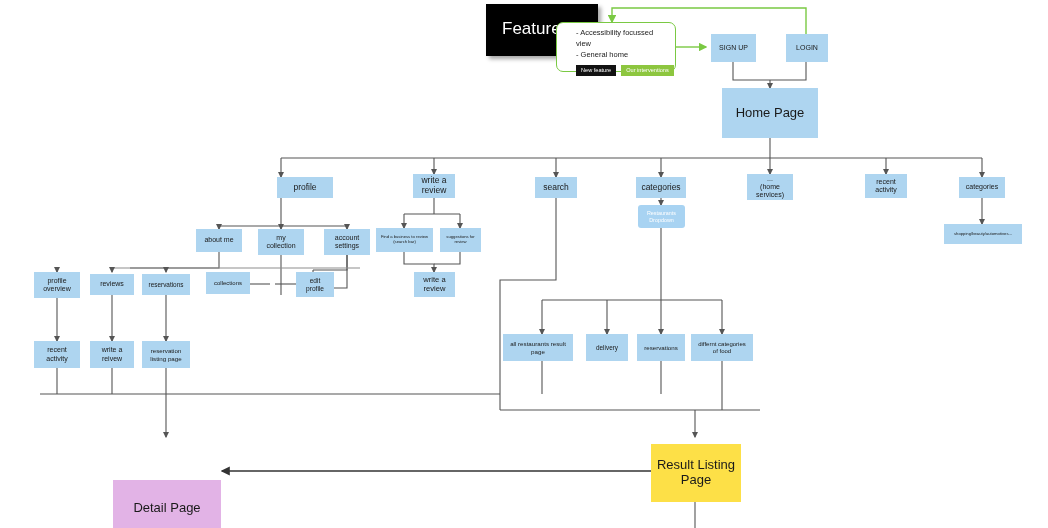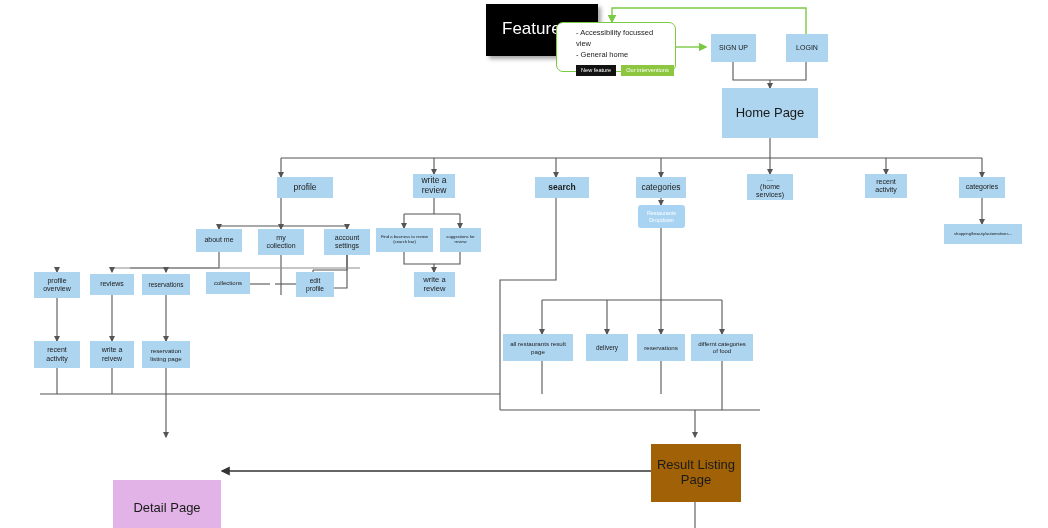--- a/index.html
+++ b/index.html
@@ -15,21 +15,21 @@
     position:absolute;box-sizing:border-box;
     display:flex;align-items:center;justify-content:center;
     text-align:center;line-height:1.15;
     color:#1a1a1a;
     padding:2px 3px;
     white-space:pre-line;
   }
   .blue{background:#aed5f0;}
   .lightblue{background:#a8d3f2;color:#ffffff;border-radius:3px;}
   .pink{background:#e2b3e6;margin-top:43px;}
-  .yellow{background:#a16207;}
+  .yellow{background:#fde047;}
 
   .big{font-size:13px;font-weight:normal;}
   .mid{font-size:8.5px;}
   .small{font-size:7px;}
   .tiny{font-size:4.6px;}
   .xtiny{font-size:4.2px;}
 
   
   .feature-tag{
     position:absolute;background:#000000;color:#ffffff;
@@ -176,21 +176,21 @@
 
   <div class="node blue mid" style="left:277px;top:177px;width:56px;height:21px;">
     <span>profile</span>
   </div>
 
   <div class="node blue mid" style="left:413px;top:174px;width:42px;height:24px;">
     <span>write a
 review</span>
   </div>
 
-  <div class="node blue mid" style="left:535px;top:177px;width:54px;height:21px;font-weight:bold;">
+  <div class="node blue mid" style="left:535px;top:177px;width:42px;height:21px;">
     <span>search</span>
   </div>
 
   <div class="node blue mid" style="left:636px;top:177px;width:50px;height:21px;">
     <span>categories</span>
   </div>
 
   <div class="node lightblue tiny" style="left:638px;top:205px;width:47px;height:23px;font-size:5.4px;">
     <span>Restaurants
 Dropdown</span>

